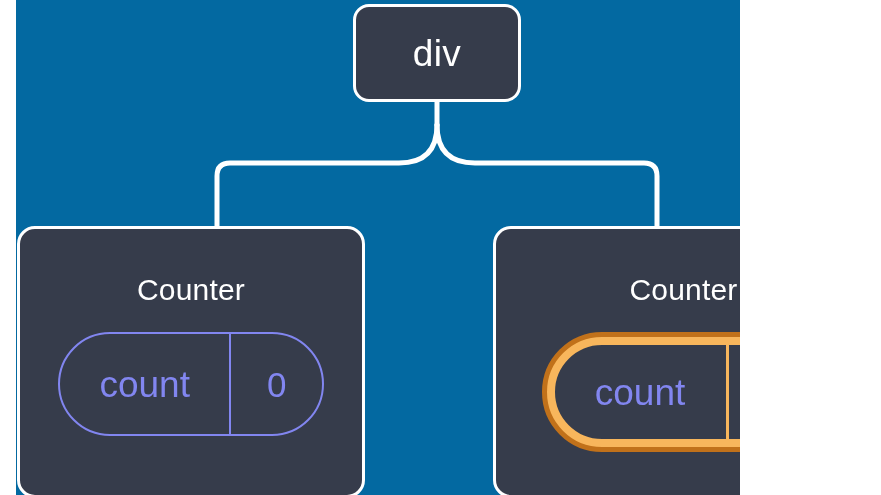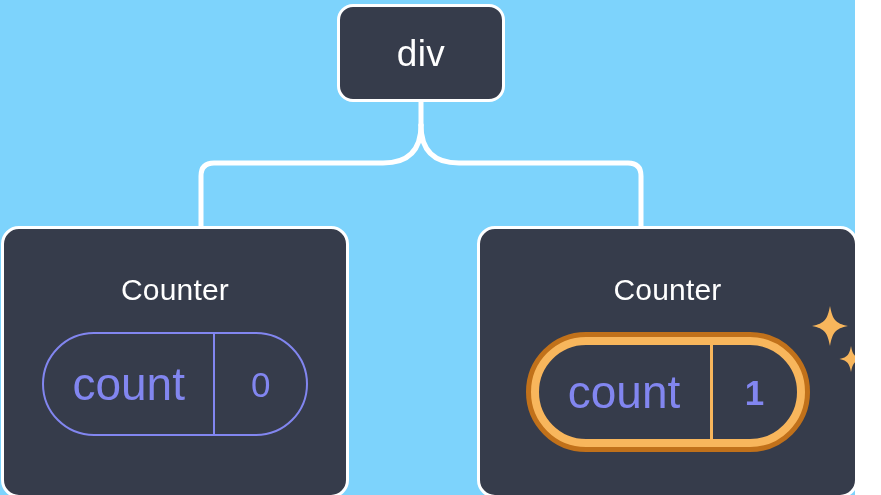--- a/index.html
+++ b/index.html
@@ -2,25 +2,26 @@
 <html><head>
 <meta charset="utf-8">
 <style>
   html, body {
     margin: 0;
     padding: 0;
     background: #ffffff;
   }
   #stage {
     position: relative;
-    width: 855px;
+    width: 724px;
     height: 495px;
     overflow: hidden;
     font-family: "Liberation Sans", sans-serif;
-    background: #7dd3fc;
+    background: #0369a1;
+    margin-left: 16px;
   }
   #connectors {
     position: absolute;
     left: 0;
     top: 0;
     width: 881px;
     height: 495px;
     pointer-events: none;
   }
 
@@ -94,21 +95,21 @@
   }
   .pill.plain .cell-key {
     width: 174px;
     border-right: 2px solid #8286f0;
   }
   .pill.plain .cell-val {
     width: 92px;
   }
   .pill .key-text {
     color: #8286f0;
-    font-size: 46px;
+    font-size: 37px;
     line-height: 1;
   }
   .pill .val-text {
     color: #8286f0;
     font-size: 35px;
     line-height: 1;
   }
 
   
   .pill.highlighted {

